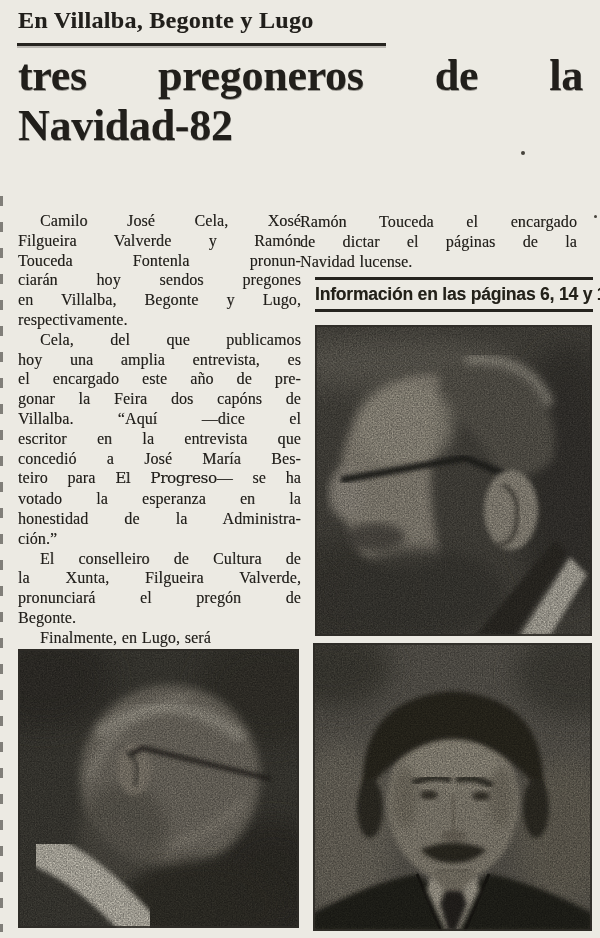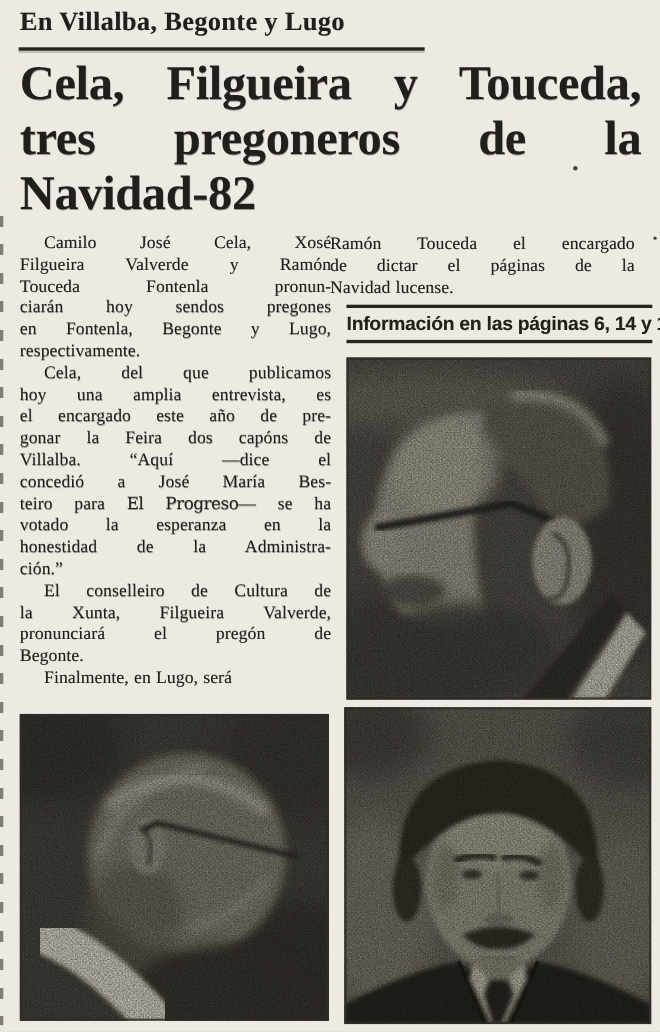--- a/index.html
+++ b/index.html
@@ -79,40 +79,40 @@
     </filter>
   </defs>
 </svg>
 
 <div class="page">
 
   <div class="kicker">En Villalba, Begonte y Lugo</div>
   <div class="kicker-rule"></div>
 
   <div class="headline">
-      <div class="line first">Cela, Filgueira y Touceda,</div>
       <div class="line">tres pregoneros de la</div>
       <div class="line last">Navidad-82</div>
     </div>
 
   <div class="colL">
     <div class="para indent">
         <div class="line first">Camilo José Cela, Xosé</div>
         <div class="line">Filgueira Valverde y Ramón</div>
         <div class="line">Touceda Fontenla pronun-</div>
         <div class="line">ciarán hoy sendos pregones</div>
-        <div class="line">en Fontenla, Begonte y Lugo,</div>
+        <div class="line">en Villalba, Begonte y Lugo,</div>
         <div class="line last">respectivamente.</div>
       </div>
     <div class="para indent">
         <div class="line first">Cela, del que publicamos</div>
         <div class="line">hoy una amplia entrevista, es</div>
         <div class="line">el encargado este año de pre-</div>
         <div class="line">gonar la Feira dos capóns de</div>
         <div class="line">Villalba. “Aquí —dice el</div>
+        <div class="line">escritor en la entrevista que</div>
         <div class="line">concedió a José María Bes-</div>
         <div class="line"><span>teiro para </span><span class="blackletter">El Progreso</span><span>— se ha</span></div>
         <div class="line">votado la esperanza en la</div>
         <div class="line">honestidad de la Administra-</div>
         <div class="line last">ción.”</div>
       </div>
     <div class="para indent">
         <div class="line first">El conselleiro de Cultura de</div>
         <div class="line">la Xunta, Filgueira Valverde,</div>
         <div class="line">pronunciará el pregón de</div>

